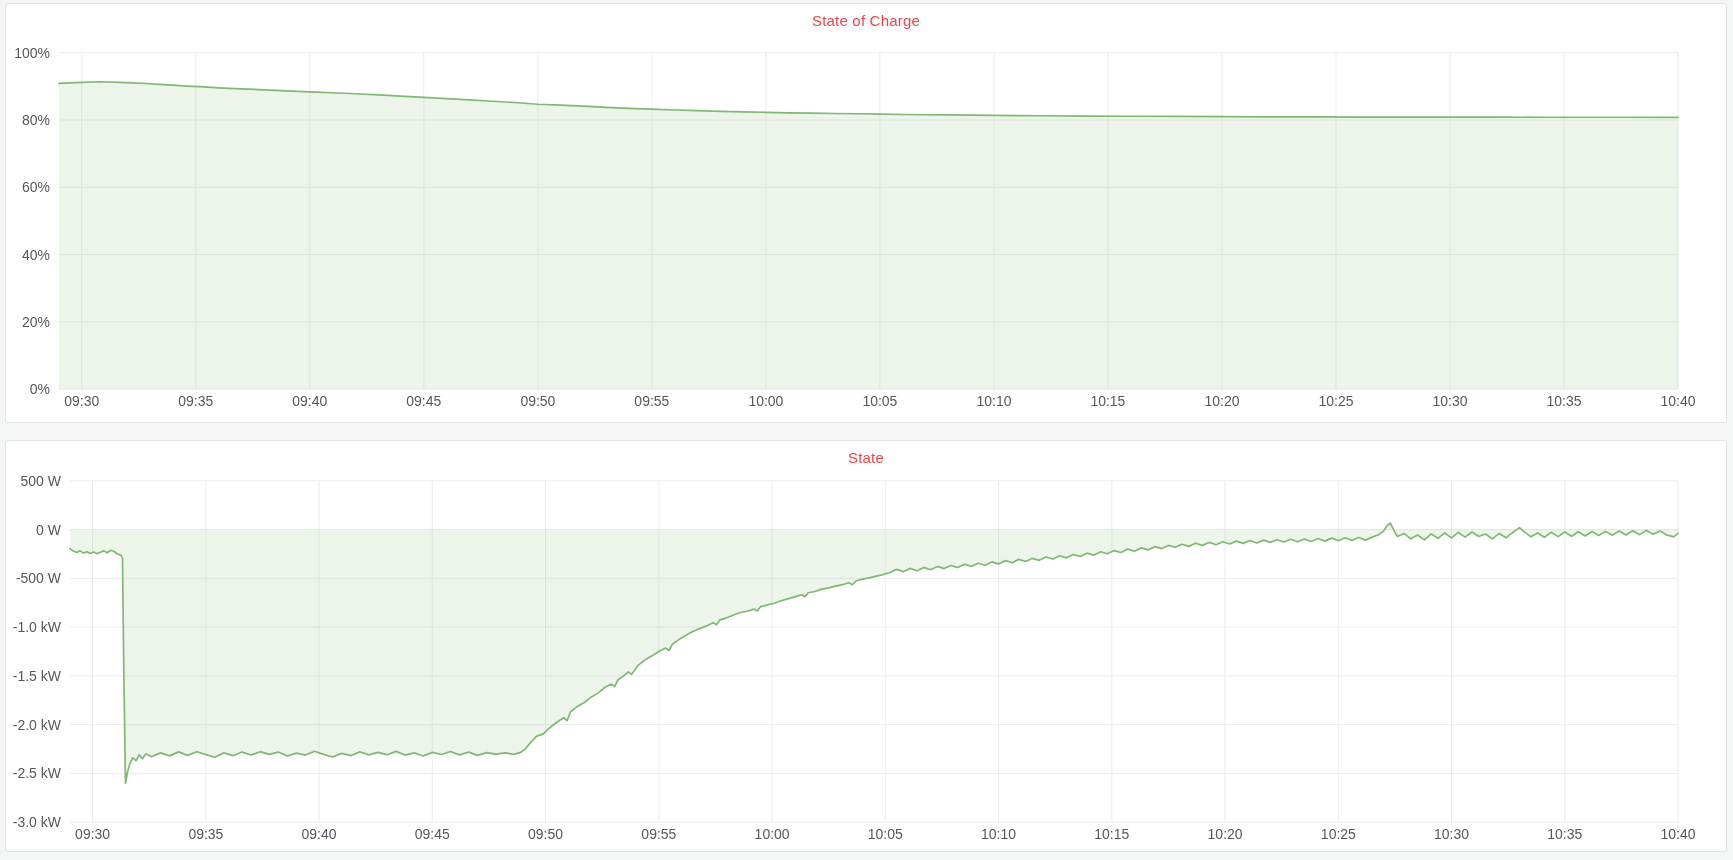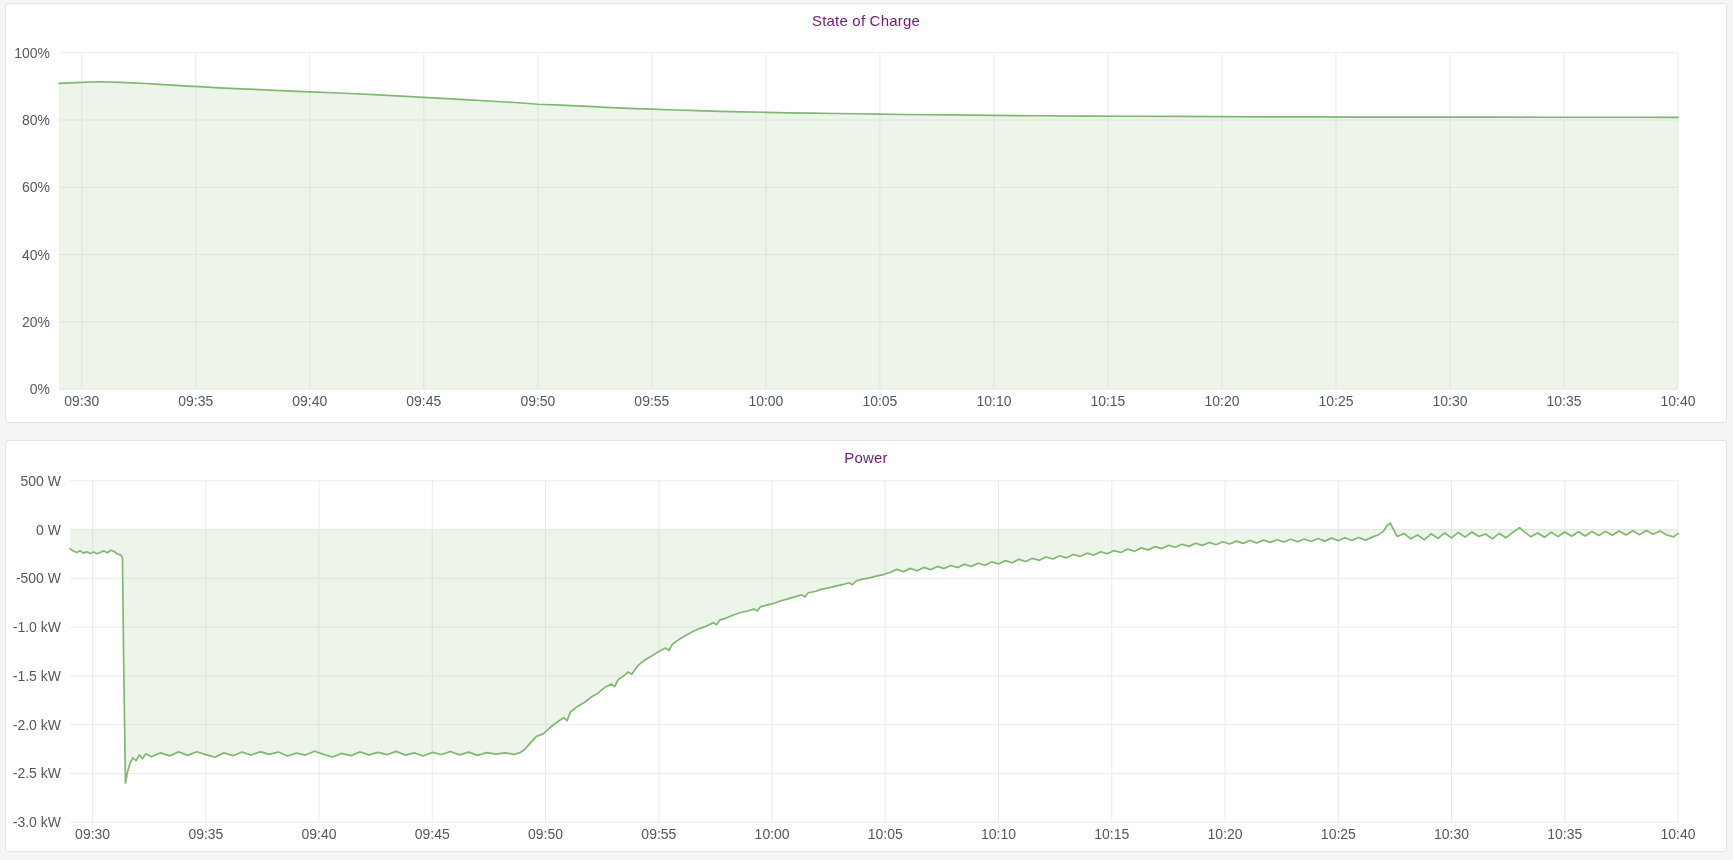--- a/index.html
+++ b/index.html
@@ -13,21 +13,21 @@
     background:#ffffff;
     border:1px solid #e2e3e6;
     border-radius:3px;
     box-sizing:border-box;
   }
   #panel-soc{top:3px;height:420px}
   #panel-power{top:440px;height:412px}
   .panel-title{
     position:absolute;top:8px;left:0;right:0;margin:0;
     text-align:center;
-    font-size:15px;font-weight:500;color:#701a75;letter-spacing:.2px;
+    font-size:15px;font-weight:500;color:#ef4444;letter-spacing:.2px;
   }
   svg.chart{position:absolute;left:0;top:0;width:100%;height:100%;display:block}
   .grid{stroke:#ebebed;stroke-width:1}
   .tick{
     fill:#55575e;font-size:14px;
     font-family:"Liberation Sans",sans-serif;
   }
 </style>
 </head>
 <body>
@@ -126,14 +126,14 @@
       <text class="tick" x="993.7" y="400" text-anchor="middle">10:10</text>
       <text class="tick" x="1107.1" y="400" text-anchor="middle">10:15</text>
       <text class="tick" x="1220.5" y="400" text-anchor="middle">10:20</text>
       <text class="tick" x="1333.9" y="400" text-anchor="middle">10:25</text>
       <text class="tick" x="1447.2" y="400" text-anchor="middle">10:30</text>
       <text class="tick" x="1560.6" y="400" text-anchor="middle">10:35</text>
       <text class="tick" x="1674.0" y="400" text-anchor="middle">10:40</text>
       <path d="M64.0 108.1 L67.4 110.6 L70.8 112.0 L74.2 110.4 L77.6 112.7 L81.0 111.3 L84.4 113.0 L87.8 111.5 L91.2 113.3 L94.6 111.8 L98.0 110.4 L101.4 112.3 L104.8 109.8 L108.2 111.1 L111.6 113.5 L115.0 114.7 L116.6 117.4 L118.0 236.0 L119.6 343.8 L121.8 332.0 L124.1 324.2 L127.0 318.3 L130.2 321.3 L133.4 315.4 L136.6 319.3 L140.0 314.4 L145.6 317.3 L154.7 313.4 L163.8 316.4 L172.8 312.4 L181.9 315.9 L191.0 312.2 L200.1 315.2 L209.1 317.8 L218.2 313.4 L227.3 316.2 L236.3 312.6 L245.4 315.6 L254.5 312.2 L263.5 314.9 L272.6 312.6 L281.7 316.6 L290.8 313.6 L299.8 315.6 L308.9 311.7 L318.0 314.9 L327.0 317.5 L336.1 313.9 L345.2 316.2 L354.3 312.4 L363.3 315.4 L372.4 312.9 L381.5 315.2 L390.5 311.9 L399.6 315.6 L408.7 313.4 L417.7 316.6 L426.8 312.9 L435.9 315.0 L445.0 312.0 L454.0 315.4 L463.1 312.6 L472.2 315.9 L481.2 313.2 L490.3 314.6 L499.4 313.4 L508.5 314.9 L515.3 312.9 L519.8 309.5 L524.3 304.1 L531.1 296.8 L537.9 294.3 L544.7 287.9 L551.5 282.6 L558.3 278.1 L561.7 281.1 L565.1 272.3 L571.9 266.9 L578.7 263.0 L585.5 257.6 L592.4 253.6 L599.2 247.8 L606.0 244.3 L609.4 246.8 L612.8 239.9 L619.6 235.0 L623.0 232.1 L626.4 234.5 L633.2 225.2 L640.0 219.8 L646.8 215.9 L653.6 211.5 L660.4 208.1 L663.8 210.5 L667.2 204.2 L674.0 199.3 L680.8 195.3 L687.6 191.4 L694.4 188.5 L701.2 186.0 L708.0 182.6 L711.4 184.6 L714.8 179.7 L721.6 177.7 L728.4 174.8 L735.2 172.3 L742.0 171.1 L748.8 168.9 L752.2 170.8 L755.6 166.4 L762.4 164.7 L769.2 163.0 L776.0 160.5 L782.8 158.6 L789.6 156.6 L796.4 154.5 L799.8 156.6 L803.2 152.5 L810.0 151.2 L816.8 148.8 L823.6 147.6 L830.5 145.8 L837.3 144.4 L844.1 142.4 L847.5 144.4 L850.9 140.7 L857.7 138.8 L864.5 137.5 L871.3 135.8 L878.1 134.3 L884.9 132.1 L891.7 129.0 L898.5 131.3 L905.3 128.0 L912.1 130.4 L918.9 127.0 L925.7 129.4 L932.5 126.0 L939.3 128.2 L946.1 125.1 L952.9 127.2 L959.7 123.8 L966.5 126.0 L973.3 122.8 L980.1 124.9 L986.9 121.5 L993.7 123.5 L1000.5 120.2 L1007.3 122.3 L1014.1 118.9 L1020.9 121.1 L1027.7 117.9 L1034.5 119.9 L1041.3 116.6 L1048.1 118.6 L1054.9 115.3 L1061.7 117.4 L1068.5 114.0 L1075.4 116.0 L1082.2 112.7 L1089.0 114.7 L1095.8 111.3 L1102.6 113.3 L1109.4 110.1 L1116.2 112.0 L1123.0 108.6 L1129.8 110.8 L1136.6 107.4 L1143.4 109.4 L1150.2 106.2 L1157.0 108.1 L1163.8 104.9 L1170.6 106.8 L1177.4 103.7 L1184.2 105.9 L1191.0 102.7 L1197.8 104.9 L1204.6 101.9 L1211.4 104.2 L1218.2 101.3 L1225.0 103.5 L1231.8 100.6 L1238.6 102.9 L1245.4 100.0 L1252.2 102.5 L1259.0 99.6 L1265.8 101.9 L1272.6 99.2 L1279.4 101.5 L1286.2 98.8 L1293.0 101.3 L1299.8 98.4 L1306.6 101.0 L1313.5 98.0 L1320.3 100.6 L1327.1 97.6 L1333.9 100.3 L1340.7 97.3 L1347.5 100.0 L1354.3 97.0 L1361.1 99.6 L1367.9 96.6 L1374.7 93.9 L1379.2 90.5 L1382.6 85.1 L1386.0 82.6 L1389.4 89.5 L1392.8 95.9 L1399.6 92.9 L1406.4 98.3 L1413.2 94.4 L1420.0 99.3 L1426.8 93.4 L1433.6 97.8 L1440.4 92.4 L1447.2 97.3 L1454.0 91.9 L1460.8 96.6 L1467.6 91.4 L1474.5 95.9 L1481.3 93.4 L1488.1 98.3 L1494.9 92.9 L1501.7 97.3 L1508.5 91.9 L1515.3 87.0 L1519.8 91.0 L1526.6 96.3 L1533.4 92.4 L1540.2 96.8 L1547.0 91.7 L1553.8 96.1 L1560.6 91.4 L1567.4 95.7 L1574.2 91.2 L1581.0 95.4 L1587.8 91.0 L1594.6 94.9 L1601.4 90.8 L1608.2 94.7 L1615.0 90.5 L1621.8 94.4 L1628.6 90.2 L1635.5 94.1 L1642.3 90.0 L1649.1 93.7 L1655.9 90.5 L1662.7 94.4 L1669.5 96.3 L1674.0 92.9 L1674.0 89.0 L64.0 89.0 Z" fill="rgba(127,184,115,0.14)" stroke="none"></path>
       <path d="M64.0 108.1 L67.4 110.6 L70.8 112.0 L74.2 110.4 L77.6 112.7 L81.0 111.3 L84.4 113.0 L87.8 111.5 L91.2 113.3 L94.6 111.8 L98.0 110.4 L101.4 112.3 L104.8 109.8 L108.2 111.1 L111.6 113.5 L115.0 114.7 L116.6 117.4 L118.0 236.0 L119.6 343.8 L121.8 332.0 L124.1 324.2 L127.0 318.3 L130.2 321.3 L133.4 315.4 L136.6 319.3 L140.0 314.4 L145.6 317.3 L154.7 313.4 L163.8 316.4 L172.8 312.4 L181.9 315.9 L191.0 312.2 L200.1 315.2 L209.1 317.8 L218.2 313.4 L227.3 316.2 L236.3 312.6 L245.4 315.6 L254.5 312.2 L263.5 314.9 L272.6 312.6 L281.7 316.6 L290.8 313.6 L299.8 315.6 L308.9 311.7 L318.0 314.9 L327.0 317.5 L336.1 313.9 L345.2 316.2 L354.3 312.4 L363.3 315.4 L372.4 312.9 L381.5 315.2 L390.5 311.9 L399.6 315.6 L408.7 313.4 L417.7 316.6 L426.8 312.9 L435.9 315.0 L445.0 312.0 L454.0 315.4 L463.1 312.6 L472.2 315.9 L481.2 313.2 L490.3 314.6 L499.4 313.4 L508.5 314.9 L515.3 312.9 L519.8 309.5 L524.3 304.1 L531.1 296.8 L537.9 294.3 L544.7 287.9 L551.5 282.6 L558.3 278.1 L561.7 281.1 L565.1 272.3 L571.9 266.9 L578.7 263.0 L585.5 257.6 L592.4 253.6 L599.2 247.8 L606.0 244.3 L609.4 246.8 L612.8 239.9 L619.6 235.0 L623.0 232.1 L626.4 234.5 L633.2 225.2 L640.0 219.8 L646.8 215.9 L653.6 211.5 L660.4 208.1 L663.8 210.5 L667.2 204.2 L674.0 199.3 L680.8 195.3 L687.6 191.4 L694.4 188.5 L701.2 186.0 L708.0 182.6 L711.4 184.6 L714.8 179.7 L721.6 177.7 L728.4 174.8 L735.2 172.3 L742.0 171.1 L748.8 168.9 L752.2 170.8 L755.6 166.4 L762.4 164.7 L769.2 163.0 L776.0 160.5 L782.8 158.6 L789.6 156.6 L796.4 154.5 L799.8 156.6 L803.2 152.5 L810.0 151.2 L816.8 148.8 L823.6 147.6 L830.5 145.8 L837.3 144.4 L844.1 142.4 L847.5 144.4 L850.9 140.7 L857.7 138.8 L864.5 137.5 L871.3 135.8 L878.1 134.3 L884.9 132.1 L891.7 129.0 L898.5 131.3 L905.3 128.0 L912.1 130.4 L918.9 127.0 L925.7 129.4 L932.5 126.0 L939.3 128.2 L946.1 125.1 L952.9 127.2 L959.7 123.8 L966.5 126.0 L973.3 122.8 L980.1 124.9 L986.9 121.5 L993.7 123.5 L1000.5 120.2 L1007.3 122.3 L1014.1 118.9 L1020.9 121.1 L1027.7 117.9 L1034.5 119.9 L1041.3 116.6 L1048.1 118.6 L1054.9 115.3 L1061.7 117.4 L1068.5 114.0 L1075.4 116.0 L1082.2 112.7 L1089.0 114.7 L1095.8 111.3 L1102.6 113.3 L1109.4 110.1 L1116.2 112.0 L1123.0 108.6 L1129.8 110.8 L1136.6 107.4 L1143.4 109.4 L1150.2 106.2 L1157.0 108.1 L1163.8 104.9 L1170.6 106.8 L1177.4 103.7 L1184.2 105.9 L1191.0 102.7 L1197.8 104.9 L1204.6 101.9 L1211.4 104.2 L1218.2 101.3 L1225.0 103.5 L1231.8 100.6 L1238.6 102.9 L1245.4 100.0 L1252.2 102.5 L1259.0 99.6 L1265.8 101.9 L1272.6 99.2 L1279.4 101.5 L1286.2 98.8 L1293.0 101.3 L1299.8 98.4 L1306.6 101.0 L1313.5 98.0 L1320.3 100.6 L1327.1 97.6 L1333.9 100.3 L1340.7 97.3 L1347.5 100.0 L1354.3 97.0 L1361.1 99.6 L1367.9 96.6 L1374.7 93.9 L1379.2 90.5 L1382.6 85.1 L1386.0 82.6 L1389.4 89.5 L1392.8 95.9 L1399.6 92.9 L1406.4 98.3 L1413.2 94.4 L1420.0 99.3 L1426.8 93.4 L1433.6 97.8 L1440.4 92.4 L1447.2 97.3 L1454.0 91.9 L1460.8 96.6 L1467.6 91.4 L1474.5 95.9 L1481.3 93.4 L1488.1 98.3 L1494.9 92.9 L1501.7 97.3 L1508.5 91.9 L1515.3 87.0 L1519.8 91.0 L1526.6 96.3 L1533.4 92.4 L1540.2 96.8 L1547.0 91.7 L1553.8 96.1 L1560.6 91.4 L1567.4 95.7 L1574.2 91.2 L1581.0 95.4 L1587.8 91.0 L1594.6 94.9 L1601.4 90.8 L1608.2 94.7 L1615.0 90.5 L1621.8 94.4 L1628.6 90.2 L1635.5 94.1 L1642.3 90.0 L1649.1 93.7 L1655.9 90.5 L1662.7 94.4 L1669.5 96.3 L1674.0 92.9" fill="none" stroke="#7fb873" stroke-width="1.7" stroke-linejoin="round" stroke-linecap="round"></path>
     </svg>
-  <h2 class="panel-title">Power</h2>
+  <h2 class="panel-title">State</h2>
 </section>
 
 </body></html>

